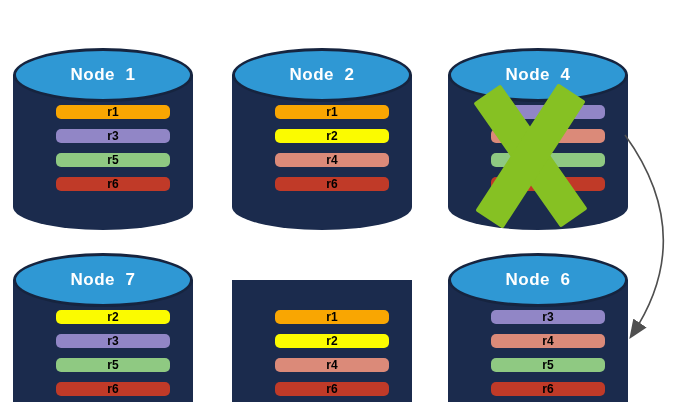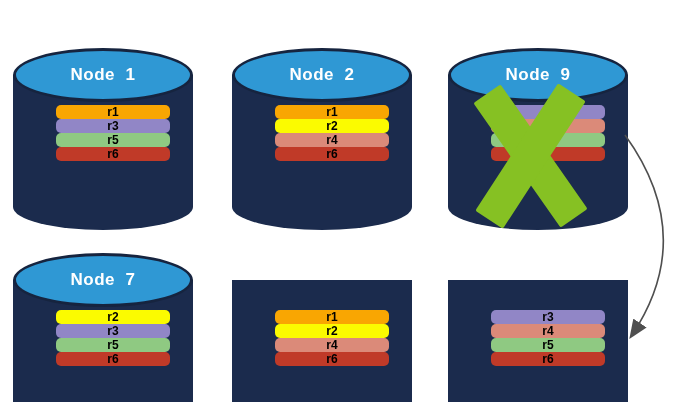--- a/index.html
+++ b/index.html
@@ -26,21 +26,21 @@
     border-radius:50%;background:#2F98D4;border:3px solid #16243F;
     box-sizing:border-box;display:flex;align-items:center;justify-content:center;
     z-index:2;
   }
   .node-title{
     color:#ffffff;font-weight:bold;font-size:17px;
     white-space:pre;letter-spacing:0.5px;
   }
   .bars{
     position:absolute;left:0;right:0;top:57px;
-    display:flex;flex-direction:column;align-items:center;
+    display:flex;flex-direction:column;align-items:center;gap:10px;
     z-index:3;
     padding-left:20px;
   }
   .bar{
     width:114px;height:14px;border-radius:5px;
     display:flex;align-items:center;justify-content:center;
   }
   .bar-label{
     font-size:12px;font-weight:bold;color:#000000;line-height:14px;
   }
@@ -102,21 +102,21 @@
       <div class="bar" style="background-color: rgb(192, 58, 40);">
           <span class="bar-label">r6</span>
         </div>
     </div>
   </div>
 
   <div class="node row-top col-3">
     <div class="cyl-bottom"></div>
     <div class="cyl-body"></div>
     <div class="cyl-top">
-      <span class="node-title">Node  9</span>
+      <span class="node-title">Node  4</span>
     </div>
     <div class="bars">
       <div class="bar" style="background-color: rgb(145, 134, 198);">
           <span class="bar-label">r3</span>
         </div>
       <div class="bar" style="background-color: rgb(219, 138, 121);">
           <span class="bar-label"></span>
         </div>
       <div class="bar" style="background-color: rgb(143, 201, 130);">
           <span class="bar-label"></span>
@@ -168,20 +168,23 @@
         </div>
       <div class="bar" style="background-color: rgb(192, 58, 40);">
           <span class="bar-label">r6</span>
         </div>
     </div>
   </div>
 
   <div class="node row-bottom col-3">
     <div class="cyl-bottom"></div>
     <div class="cyl-body"></div>
+    <div class="cyl-top">
+      <span class="node-title">Node  6</span>
+    </div>
     <div class="bars">
       <div class="bar" style="background-color: rgb(145, 134, 198);">
           <span class="bar-label">r3</span>
         </div>
       <div class="bar" style="background-color: rgb(219, 138, 121);">
           <span class="bar-label">r4</span>
         </div>
       <div class="bar" style="background-color: rgb(143, 201, 130);">
           <span class="bar-label">r5</span>
         </div>

